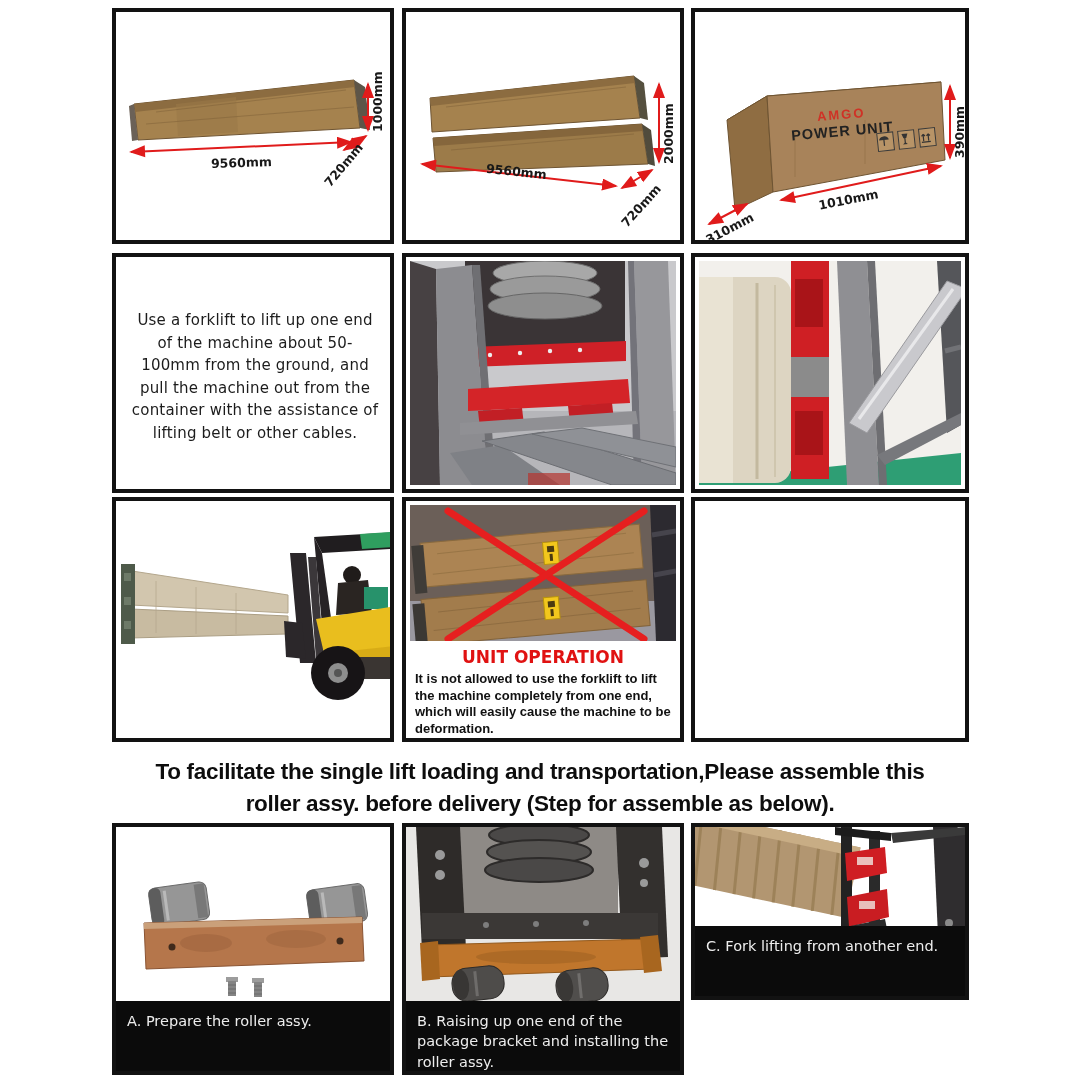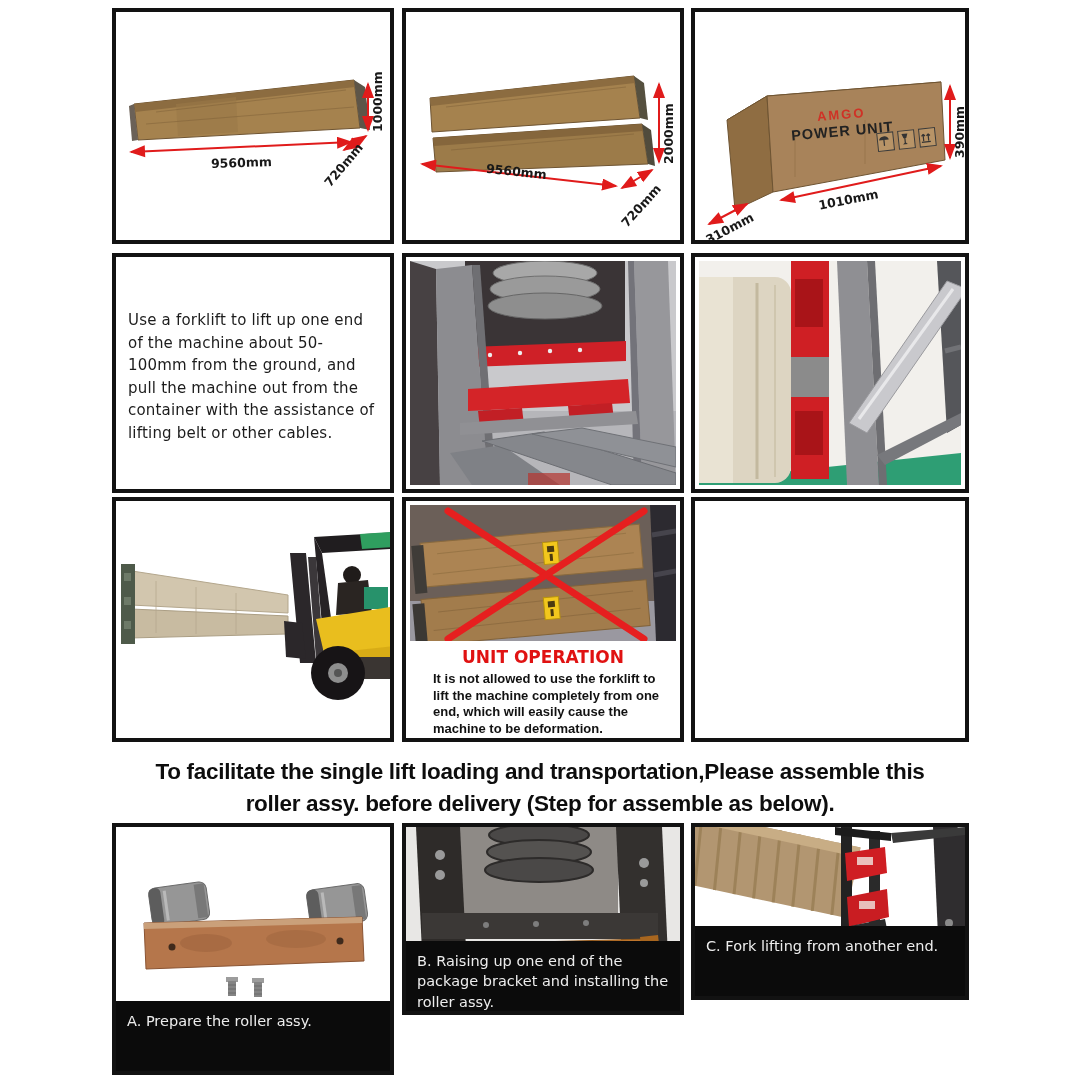--- a/index.html
+++ b/index.html
@@ -2,25 +2,25 @@
 <html><head>
 <meta charset="utf-8">
 <style>
   html,body{margin:0;padding:0;background:#fff;}
   .page{position:relative;width:1080px;height:1080px;background:#ffffff;overflow:hidden;
         font-family:"DejaVu Sans",sans-serif;}
   .panel{position:absolute;background:#fff;border:4px solid #121212;box-sizing:border-box;overflow:hidden;}
   .fill{position:absolute;left:0;top:0;}
   .dim{position:absolute;font:bold 12.5px "DejaVu Sans",sans-serif;color:#181818;white-space:nowrap;}
   .instr-text{position:absolute;left:12px;right:8px;top:52px;font:15px "DejaVu Sans",sans-serif;
-              color:#1c1c1c;line-height:1.5;letter-spacing:.2px;}
+              color:#1c1c1c;line-height:1.5;letter-spacing:.2px;text-align:center;}
   .wrong-title{position:absolute;left:0;right:0;top:146px;text-align:center;
                font:bold 17px "DejaVu Sans",sans-serif;color:#e01212;}
   .wrong-text{position:absolute;left:9px;right:6px;top:170px;
-              font:bold 13px "Liberation Sans",sans-serif;color:#111;line-height:1.28;margin-left:18px;}
+              font:bold 13px "Liberation Sans",sans-serif;color:#111;line-height:1.28;}
   .heading{position:absolute;left:100px;width:880px;text-align:center;color:#0d0d0d;
            font:bold 22.5px "Liberation Sans",sans-serif;letter-spacing:-0.3px;line-height:1.4;white-space:nowrap;}
   .step-caption{position:absolute;left:0;right:0;bottom:0;height:70px;background:#0b0b0b;color:#ededed;
                 font:14.5px "DejaVu Sans",sans-serif;line-height:1.4;padding:10px 11px;box-sizing:border-box;}
   .box-brand{position:absolute;font:bold 13px "Liberation Sans",sans-serif;color:#cf3226;letter-spacing:2px;}
   .box-label{position:absolute;font:bold 14.5px "Liberation Sans",sans-serif;color:#222;letter-spacing:1px;}
   .ship-icons{position:absolute;display:flex;gap:4px;}
   .ship-icon{width:15px;height:17px;border:1.5px solid #3a3a3a;background:#b89467;display:block;}
 </style>
 </head>
@@ -277,21 +277,21 @@
       </g>
       <g>
         <rect x="136" y="151" width="12" height="5" fill="#9c9c9c"></rect>
           <rect x="138" y="155" width="8" height="15" fill="#848484"></rect>
         <path d="M138,159 h8 M138,163 h8 M138,167 h8" stroke="#6a6a6a" stroke-width="1"></path>
       </g>
     </svg>
     <div class="step-caption">A. Prepare the roller assy.</div>
   </div>
 
-  <div class="panel" style="left:402px;top:823px;width:282px;height:192px;">
+  <div class="panel" style="left:402px;top:823px;width:282px;height:252px;">
     <svg class="step-photo" width="274" height="174" viewBox="0 0 274 174">
       <rect x="0" y="0" width="274" height="174" fill="#e8e7e5"></rect>
       <rect x="54" y="0" width="158" height="88" fill="#8e8a86"></rect>
       <ellipse cx="133" cy="8" rx="50" ry="11" fill="#4a4847" stroke="#2d2b2a" stroke-width="2"></ellipse>
       <ellipse cx="133" cy="25" rx="52" ry="12" fill="#545250" stroke="#2d2b2a" stroke-width="2"></ellipse>
       <ellipse cx="133" cy="43" rx="54" ry="12" fill="#4a4847" stroke="#2d2b2a" stroke-width="2"></ellipse>
       <polygon points="10,0 54,0 60,122 16,124" fill="#2e2b29"></polygon>
       <circle cx="34" cy="28" r="5" fill="#9a9a9a"></circle>
         <circle cx="34" cy="48" r="5" fill="#9a9a9a"></circle>
       <polygon points="210,0 256,0 262,130 216,132" fill="#33302e"></polygon>

